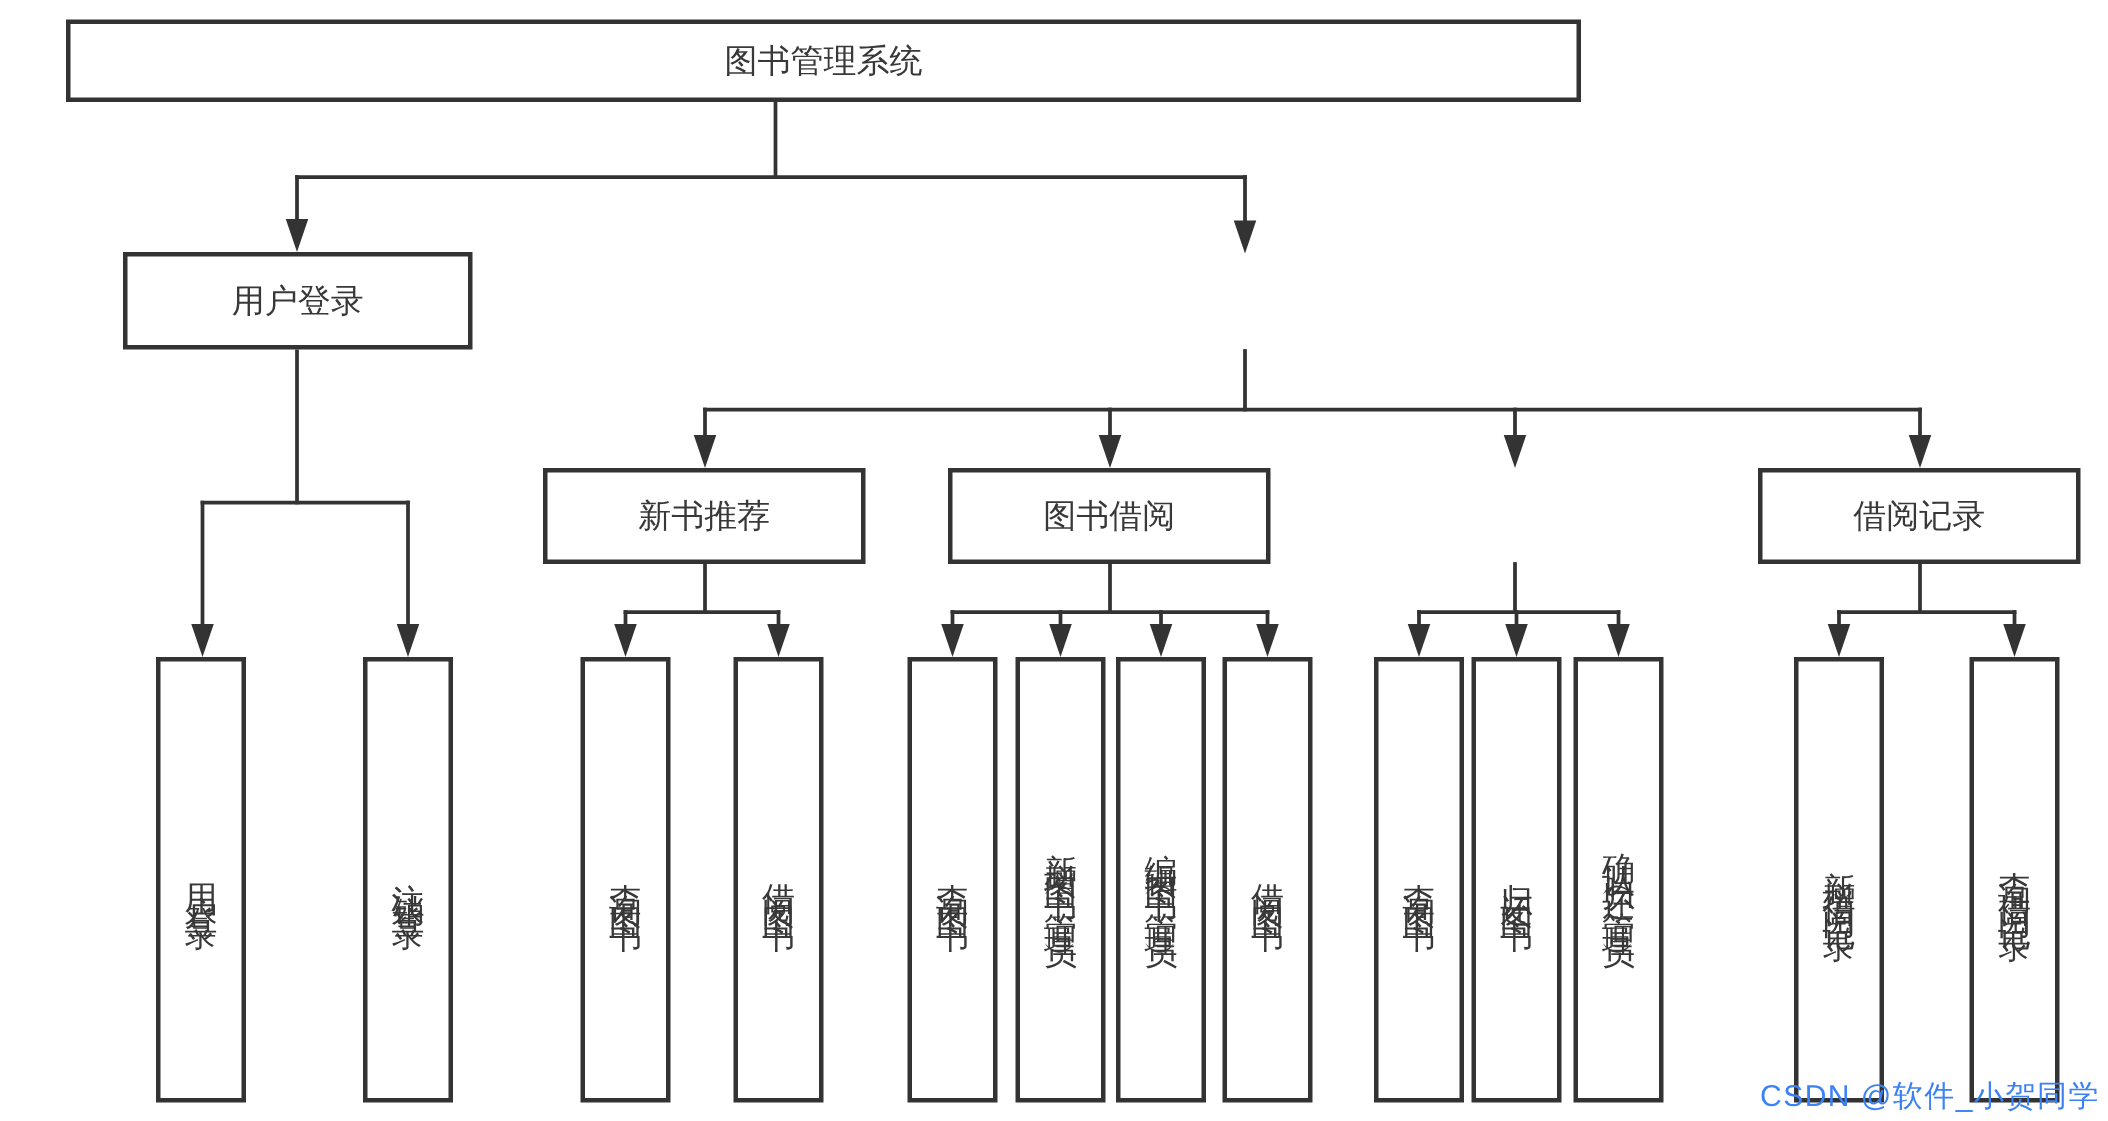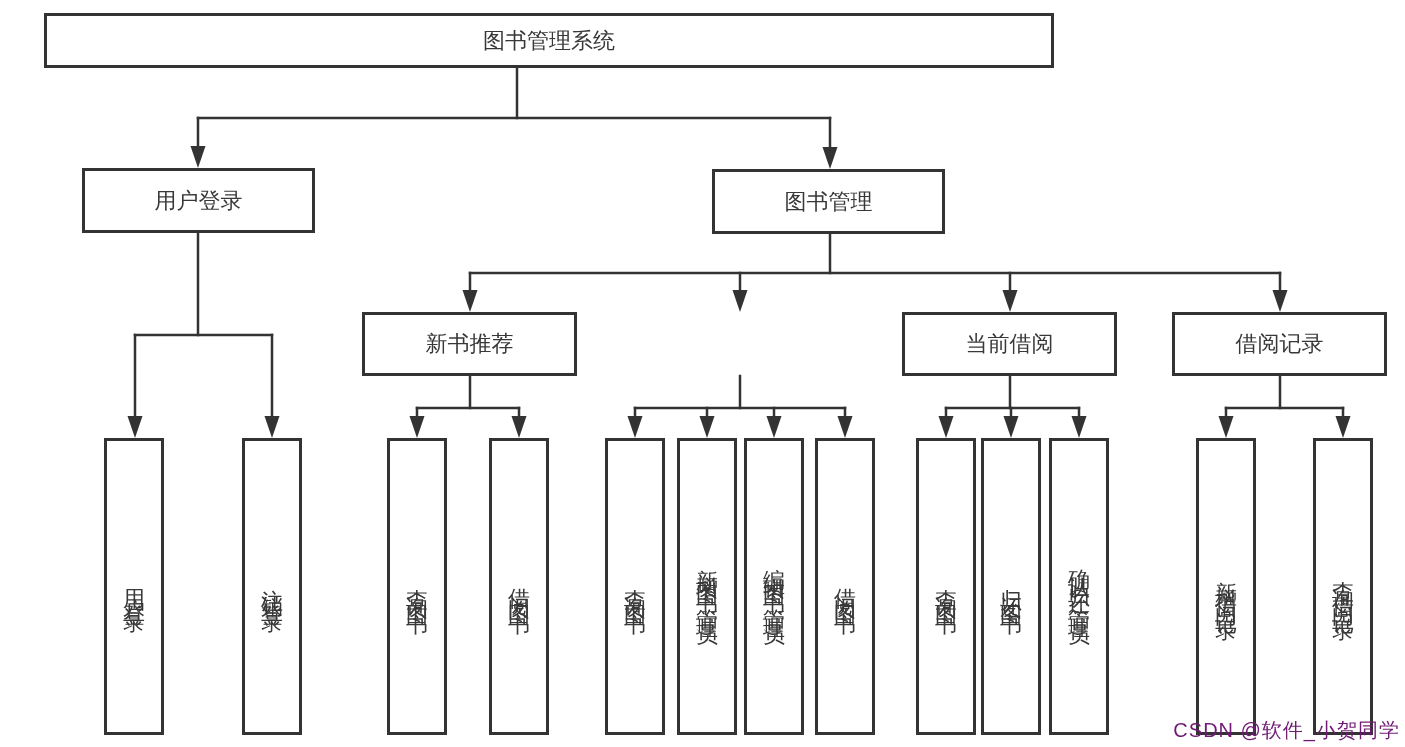--- a/index.html
+++ b/index.html
@@ -12,21 +12,21 @@
     position:absolute; box-sizing:border-box; background:#ffffff;
     border:3px solid #333333; display:flex; align-items:center; justify-content:center;
     font-size:22px; line-height:1; text-align:center; white-space:nowrap;
   }
   .vnode {
     writing-mode:vertical-rl; text-orientation:mixed;
     letter-spacing:8px; white-space:normal;
   }
   .watermark {
     position:absolute; right:5px; bottom:3px; font-size:20px;
-    color:#701a75; letter-spacing:1px;
+    color:#3b82f6; letter-spacing:1px;
   }
 </style>
 </head>
 <body>
 
 <div class="canvas">
 
   <svg class="connectors" viewBox="0 0 1405 747" xmlns="http://www.w3.org/2000/svg">
     <g stroke="#333333" stroke-width="2.5" stroke-linecap="square" fill="#333333">
 
@@ -101,24 +101,23 @@
         <polygon points="1218.5,416 1233.5,416 1226,438" stroke="none"></polygon>
         <line x1="1343" y1="408" x2="1343" y2="418"></line>
         <polygon points="1335.5,416 1350.5,416 1343,438" stroke="none"></polygon>
       </g>
     </g>
   </svg>
 
   <div class="node" style="left:12px; top:13px; width:1010px; height:55px;margin-left:32px;">图书管理系统</div>
 
   <div class="node" style="left:82px; top:168px; width:233px; height:65px;">用户登录</div>
-  <div class="node" style="left:712px; top:169px; width:233px; height:65px;">图书管理</div>
 
   <div class="node" style="left:362px; top:312px; width:215px; height:64px;font-family:Liberation Serif, serif;">新书推荐</div>
-  <div class="node" style="left:902px; top:312px; width:215px; height:64px;">当前借阅</div>
+  <div class="node" style="left:632px; top:312px; width:215px; height:64px;">图书借阅</div>
   <div class="node" style="left:1172px; top:312px; width:215px; height:64px;">借阅记录</div>
 
   <div class="node vnode" style="left:104px; top:438px; width:60px; height:297px;">用户登录</div>
   <div class="node vnode" style="left:242px; top:438px; width:60px; height:297px;">注销登录</div>
 
   <div class="node vnode" style="left:387px; top:438px; width:60px; height:297px;">查询图书</div>
   <div class="node vnode" style="left:489px; top:438px; width:60px; height:297px;">借阅图书</div>
 
   <div class="node vnode" style="left:605px; top:438px; width:60px; height:297px;">查询图书</div>
   <div class="node vnode" style="left:677px; top:438px; width:60px; height:297px;">新增图书（管理员）</div>

